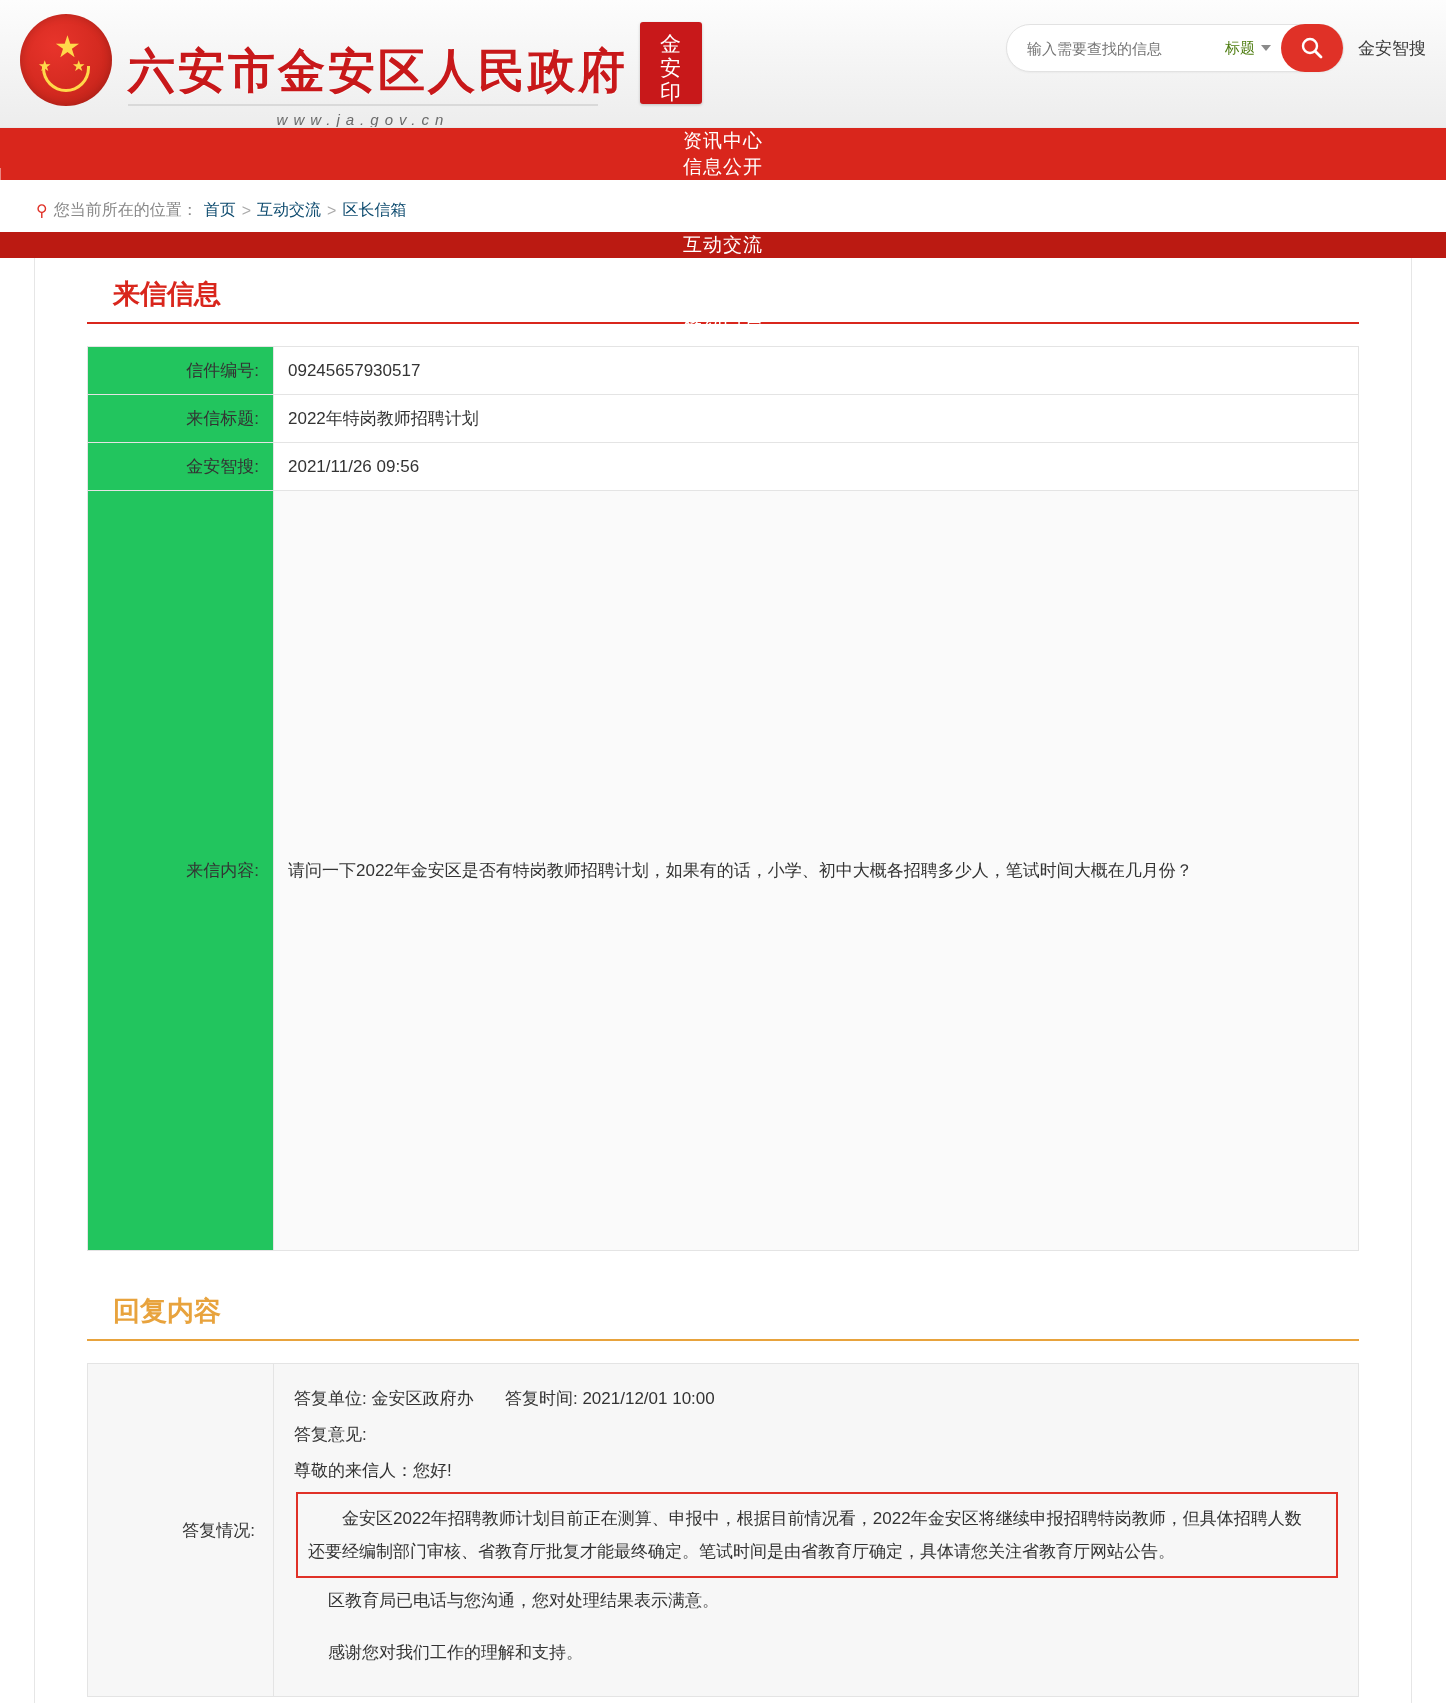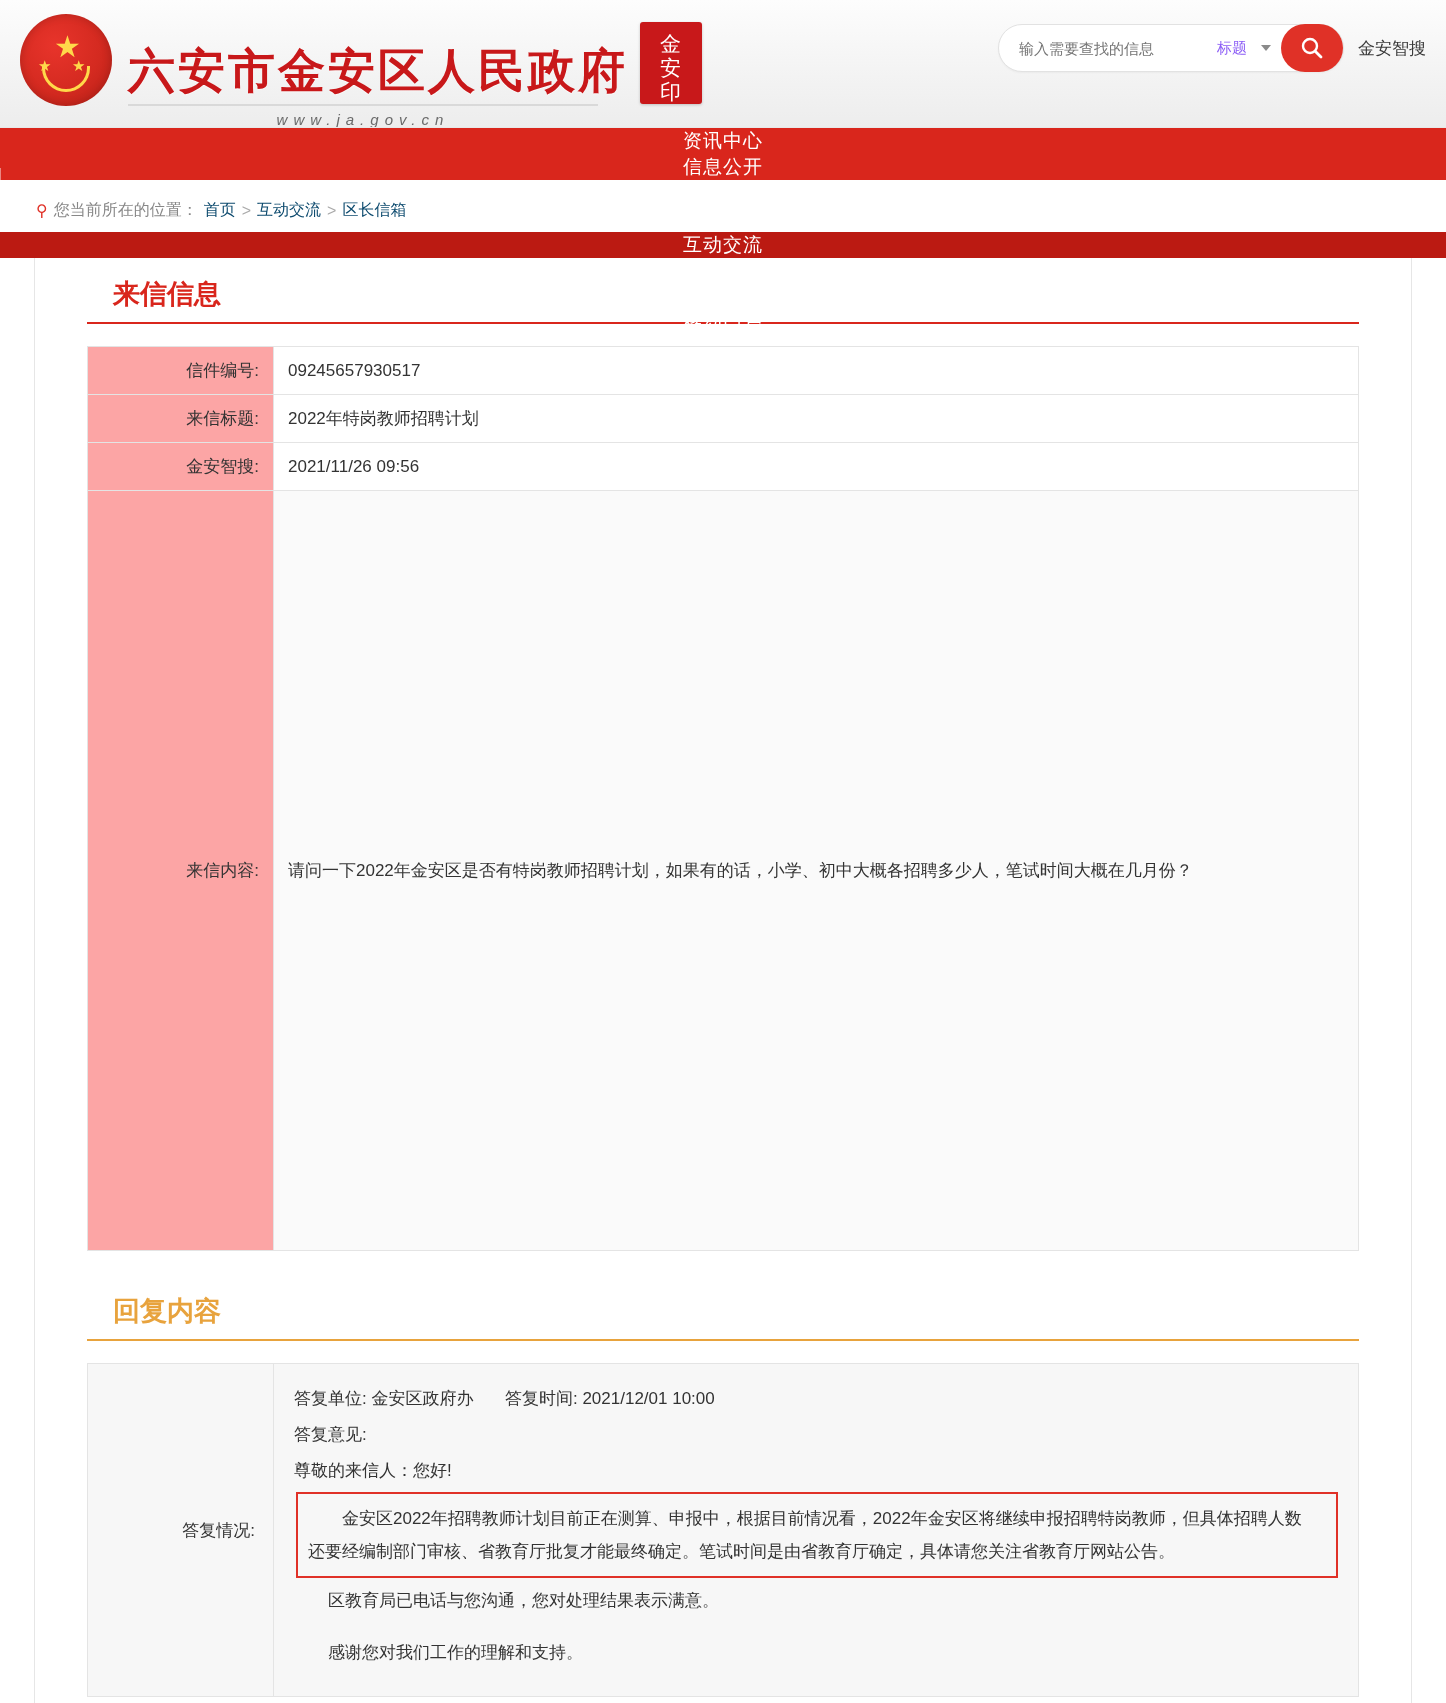--- a/index.html
+++ b/index.html
@@ -108,22 +108,22 @@
   .search-input {
     border: none;
     outline: none;
     background: transparent;
     font-size: 15px;
     color: #9a9a9a;
     width: 196px;
     font-family: "Liberation Sans", sans-serif;
   }
   .search-select {
-    display: flex; align-items: center; gap: 14px;
-    font-size: 15px; color: #8b5cf6;
+    display: flex; align-items: center; gap: 6px;
+    font-size: 15px; color: #4d7c0f;
     padding: 0 6px 0 4px;
     cursor: pointer;
   }
   .caret {
     width: 0; height: 0;
     border-left: 5px solid transparent;
     border-right: 5px solid transparent;
     border-top: 6px solid #8a8a8a;
   }
   .search-btn {
@@ -215,21 +215,21 @@
   }
   table.info td {
     border: 1px solid #e4e4e4;
     font-size: 17px;
     color: #333;
     padding: 12px 14px;
     vertical-align: middle;
   }
   td.label {
     width: 186px;
-    background: #fca5a5;
+    background: #22c55e;
     text-align: right;
     color: #333;
     font-weight: normal;
     padding-right: 18px;
   }
   td.value { background: #fff; }
   td.label-mid { vertical-align: middle; }
   td.content-cell {
     background: #fafafa;
     height: 760px;

